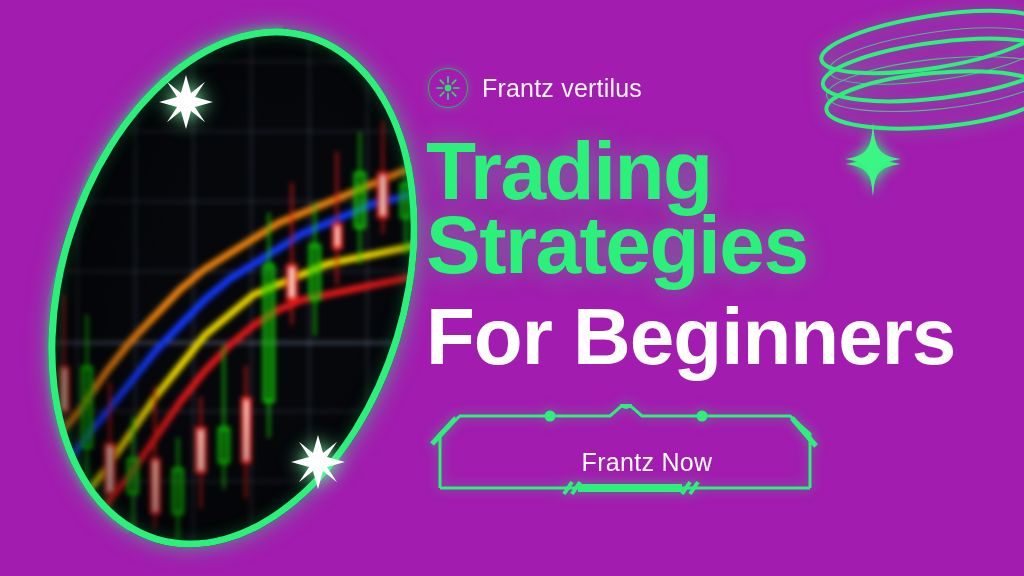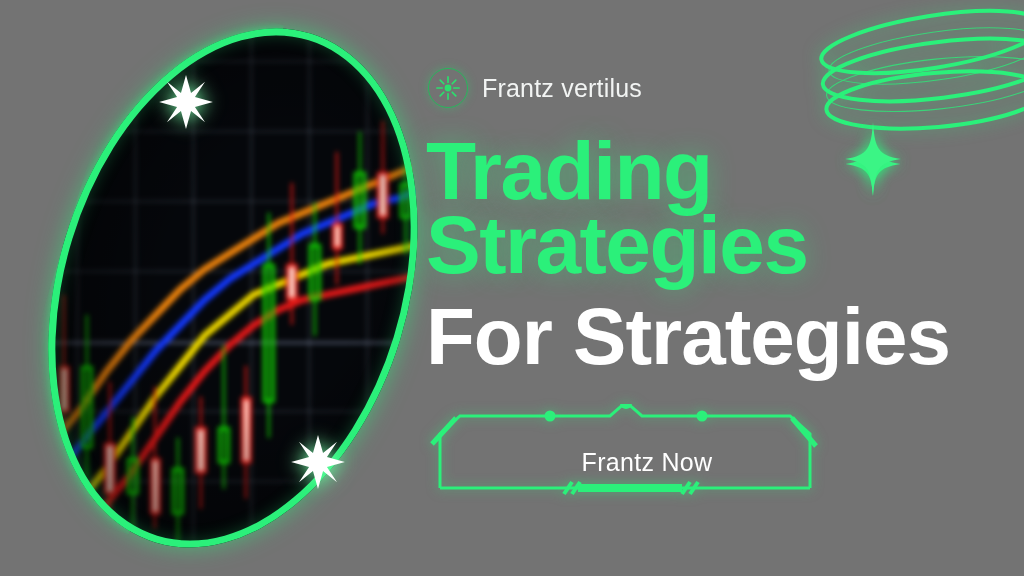--- a/index.html
+++ b/index.html
@@ -1,17 +1,17 @@
 <!DOCTYPE html>
 <html><head>
 <meta charset="utf-8">
 <style>
   html,body{margin:0;padding:0;background:#000;}
   body{width:1024px;height:576px;overflow:hidden;font-family:"Liberation Sans",sans-serif;}
-  #stage{position:relative;width:1024px;height:576px;background:#737373;overflow:hidden;}
+  #stage{position:relative;width:1024px;height:576px;background:#a21caf;overflow:hidden;}
 
   
   #media-oval{position:absolute;left:58px;top:22px;width:350px;height:532px;}
   .oval-clip{position:absolute;inset:0;border-radius:50%;overflow:hidden;transform:rotate(17deg);}
   .oval-inner{position:absolute;left:-22%;top:-14%;width:150%;height:130%;transform:rotate(-17deg);}
   .chart-photo{position:absolute;inset:0;background:#05070a;}
   .grid-v,.grid-h{position:absolute;}
   .grid-v{top:0;bottom:0;width:0;border-left:1px dashed rgba(190,200,225,.62);}
   .grid-h{left:0;right:0;height:0;border-top:1px dashed rgba(190,200,225,.55);}
   .hline-solid{position:absolute;left:0;right:0;height:1px;background:rgba(175,185,215,.8);}
@@ -200,21 +200,21 @@
               <line x1="13.5" y1="26.5" x2="8" y2="32"></line>
             </g>
           </g>
         </svg>
       </span>
       <span class="name">Frantz vertilus</span>
     </div>
 
     <div class="headline" id="title-l1">Trading</div>
     <div class="headline" id="title-l2">Strategies</div>
-    <div class="headline" id="title-l3">For Strategies</div>
+    <div class="headline" id="title-l3">For Beginners</div>
 
     <div class="spark4" style="left:420px;top:132px;width:58px;height:64px;">
       <svg viewBox="0 0 60 70" width="58" height="64">
         <path d="M30 0 C32 24 35 31 60 35 C35 39 32 46 30 70 C28 46 25 39 0 35 C25 31 28 24 30 0 Z" fill="#3BF585"></path>
       </svg>
     </div>
 
     <div id="cta">
       <svg viewBox="0 0 434 104" width="434" height="104">
         <g fill="none" stroke="#2BF07A" stroke-width="3" stroke-linejoin="miter">

